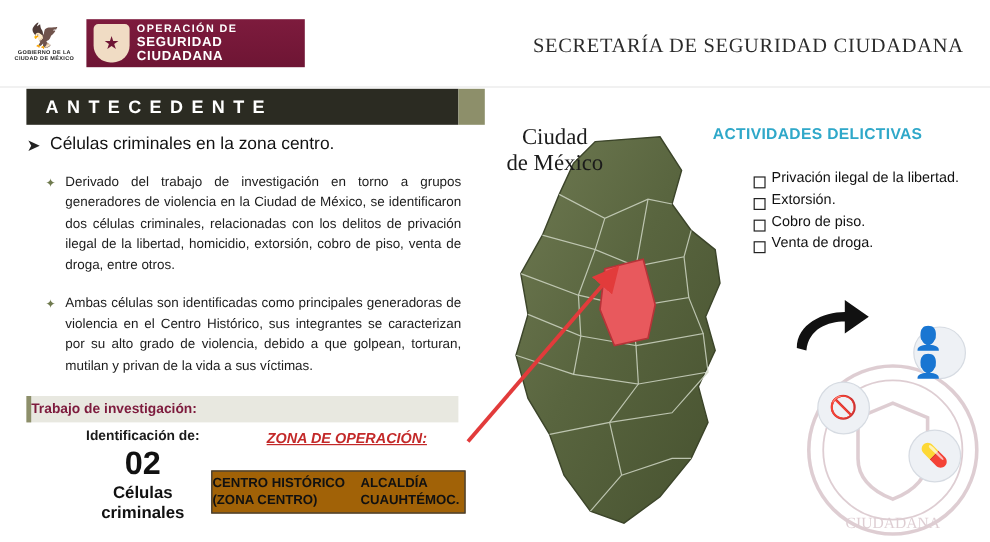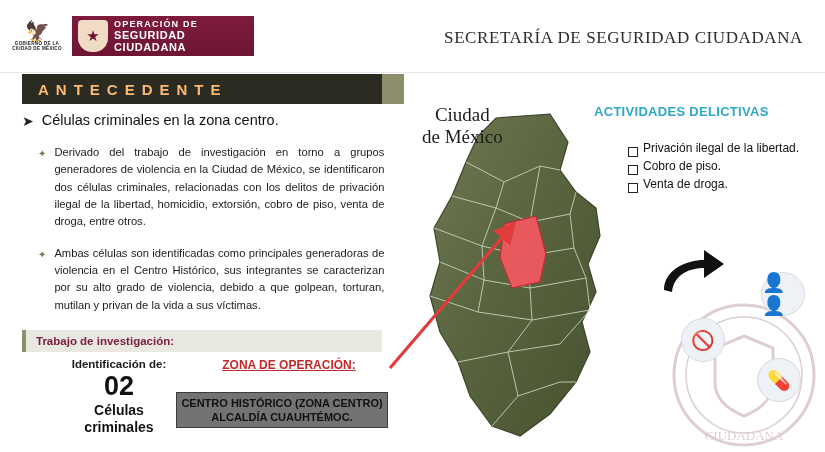--- a/index.html
+++ b/index.html
@@ -113,21 +113,21 @@
     top: 74px; left: 22px;
     width: 360px;
     height: 30px;
     background: #2b2b22;
     display: flex;
     align-items: center;
     padding-left: 16px;
     box-sizing: border-box;
   }
   .banner-text {
-    color: #fdba74;
+    color: #ffffff;
     font-size: 15px;
     font-weight: bold;
     letter-spacing: 7px;
   }
   .banner-accent {
     position: absolute;
     top: 74px; left: 382px;
     width: 22px;
     height: 30px;
     background: #8d8f6a;
@@ -184,21 +184,20 @@
     background: #e8e8e0;
     border-left: 4px solid #8d8f6a;
     box-sizing: border-box;
     display: flex;
     align-items: center;
   }
   .trabajo-text {
     font-size: 11.5px;
     font-weight: bold;
     color: #7d1b3d;
-    padding-left: 10px;
     text-align: right;
   }
   .ident-block {
     position: absolute;
     top: 358px; left: 44px;
     width: 150px;
     text-align: center;
   }
   .ident-label {
     font-size: 11.5px;
@@ -222,31 +221,32 @@
   
   .zona-title {
     position: absolute;
     top: 358px; left: 196px;
     width: 186px;
     text-align: center;
     font-size: 12px;
     font-weight: bold;
     color: #c32929;
     text-decoration: underline;
+    font-style: italic;
   }
   .zona-box {
     position: absolute;
     top: 392px; left: 176px;
     width: 212px;
     height: 36px;
     border: 1px solid #3b3b3b;
-    background: #737373;
+    background: #a16207;
     box-sizing: border-box;
     display: flex;
-    flex-direction: column;
+    flex-direction: row;
     align-items: center;
     justify-content: center;
   }
   .zona-line {
     font-size: 11px;
     font-weight: bold;
     color: #111;
     line-height: 1.3;
   }
 
@@ -441,20 +441,24 @@
   </svg>
 
   <div class="acts-title">ACTIVIDADES DELICTIVAS</div>
   <div class="acts-list">
     <div class="act-item">
       <span class="act-box"></span>
       <span>Privación ilegal de la libertad.</span>
     </div>
     <div class="act-item">
       <span class="act-box"></span>
+      <span>Extorsión.</span>
+    </div>
+    <div class="act-item">
+      <span class="act-box"></span>
       <span>Cobro de piso.</span>
     </div>
     <div class="act-item">
       <span class="act-box"></span>
       <span>Venta de droga.</span>
     </div>
   </div>
 
   <svg class="arrow-up-svg" width="70" height="60" viewBox="0 0 70 60">
     <path d="M4,52 C4,32 26,22 44,22 L44,12 L64,26 L44,40 L44,30 C30,30 14,36 12,54 Z" fill="#111111"></path>

